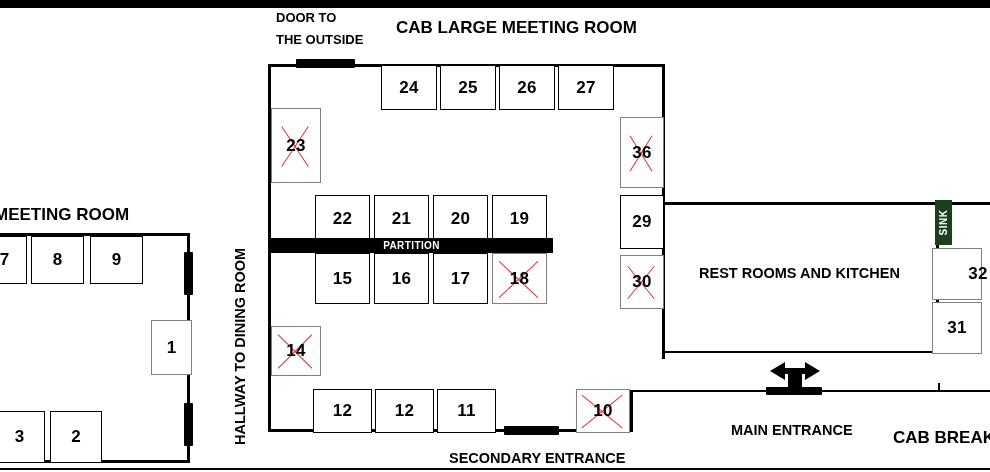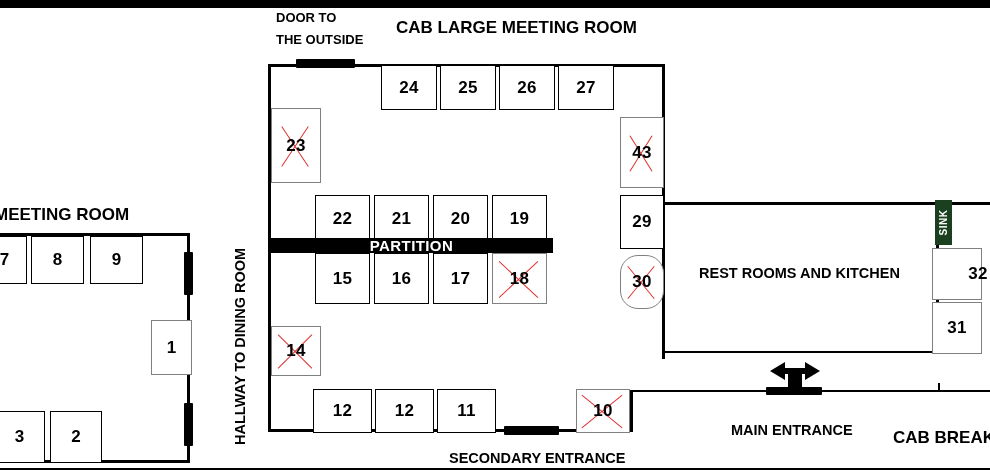--- a/index.html
+++ b/index.html
@@ -80,21 +80,21 @@
     transform: rotate(-90deg);
     transform-origin: left top;
   }
 
   
   .partition {
     position: absolute;
     background: #000000;
     color: #ffffff;
     font-weight: bold;
-    font-size: 15px;
+    font-size: 10px;
     letter-spacing: .4px;
     display: flex;
     align-items: center;
     justify-content: center;
     z-index: 6;
   }
 
   
   .sink {
     position: absolute;
@@ -254,26 +254,26 @@
       <div class="seat" style="left: 440px; top: 65px; width: 56px; height: 45px; --ang: 38.784364100297346deg;">
         <span class="num">25</span>
       </div>
       <div class="seat" style="left: 499px; top: 65px; width: 56px; height: 45px; --ang: 38.784364100297346deg;">
         <span class="num">26</span>
       </div>
       <div class="seat" style="left: 558px; top: 65px; width: 56px; height: 45px; --ang: 38.784364100297346deg;">
         <span class="num">27</span>
       </div>
       <div class="seat gray x" style="left: 620px; top: 117px; width: 44px; height: 71px; --ang: 58.21274687833525deg;">
-        <span class="num">43</span>
+        <span class="num">36</span>
       </div>
       <div class="seat" style="left: 620px; top: 195px; width: 44px; height: 54px; --ang: 50.826342029555775deg;">
         <span class="num">29</span>
       </div>
-      <div class="seat gray x" style="left: 620px; top: 255px; width: 44px; height: 54px; border-radius: 18px; --ang: 50.826342029555775deg;">
+      <div class="seat gray x" style="left: 620px; top: 255px; width: 44px; height: 54px; --ang: 50.826342029555775deg;">
         <span class="num">30</span>
       </div>
       <div class="seat gray" style="left: 932px; top: 302px; width: 50px; height: 52px; --ang: 46.12330271407543deg;">
         <span class="num">31</span>
       </div>
       <div class="seat gray" style="left: 932px; top: 248px; width: 50px; height: 52px; padding-left: 42px; --ang: 46.12330271407543deg;">
         <span class="num">32</span>
       </div>
     </div>
 

